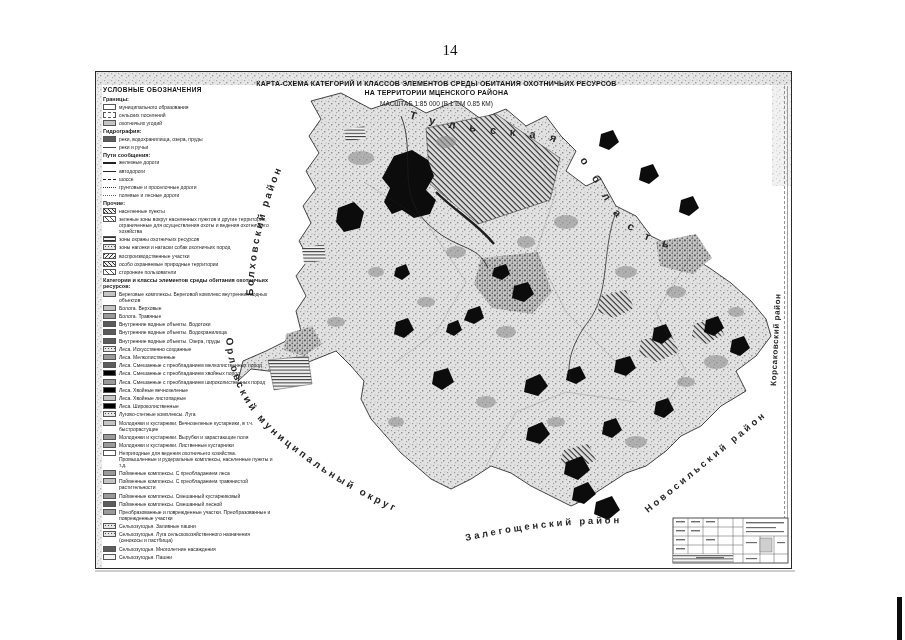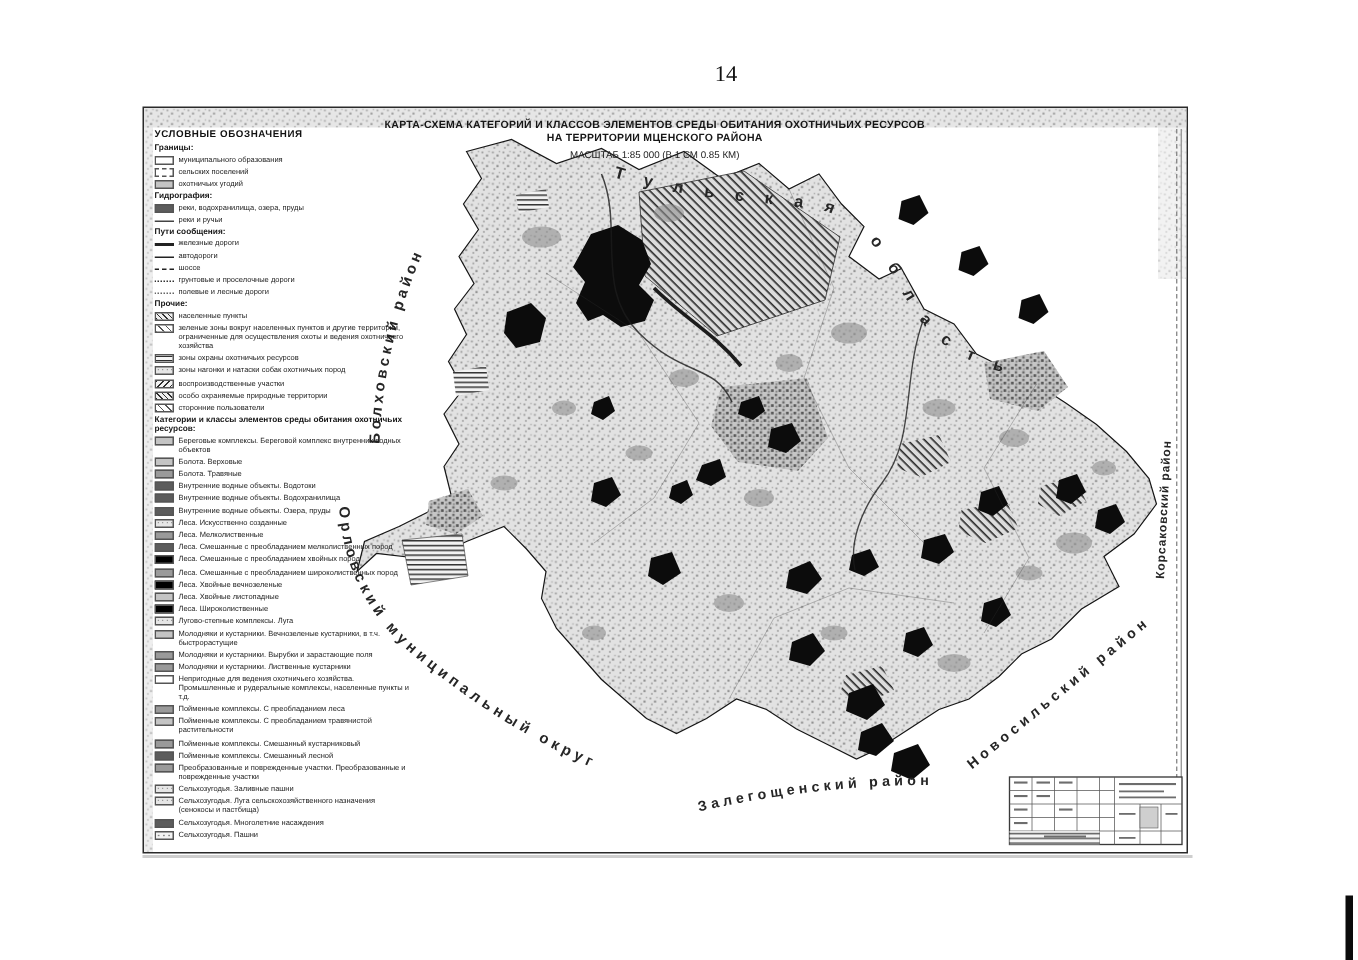--- a/index.html
+++ b/index.html
@@ -1,21 +1,21 @@
 <!DOCTYPE html>
 <html lang="ru"><head>
 <meta charset="utf-8">
 <style>
   html,body{margin:0;padding:0;}
   body{
     width:905px;height:640px;position:relative;background:#ffffff;
     font-family:"Liberation Sans", sans-serif;color:#1a1a1a;overflow:hidden;
   }
   .page-number{
-    position:absolute;left:454px;top:42px;width:60px;text-align:center;
+    position:absolute;left:420px;top:42px;width:60px;text-align:center;
     font-family:"Liberation Serif", serif;font-size:15px;color:#111;
   }
   .map-frame{
     position:absolute;left:95px;top:71px;width:695px;height:496px;
     border:1px solid #2a2a2a;background:#fff;box-sizing:content-box;
   }
   .frame-shadow{
     position:absolute;left:95px;top:570px;width:700px;height:2px;
     background:#b9b9b9;opacity:.7;
   }

